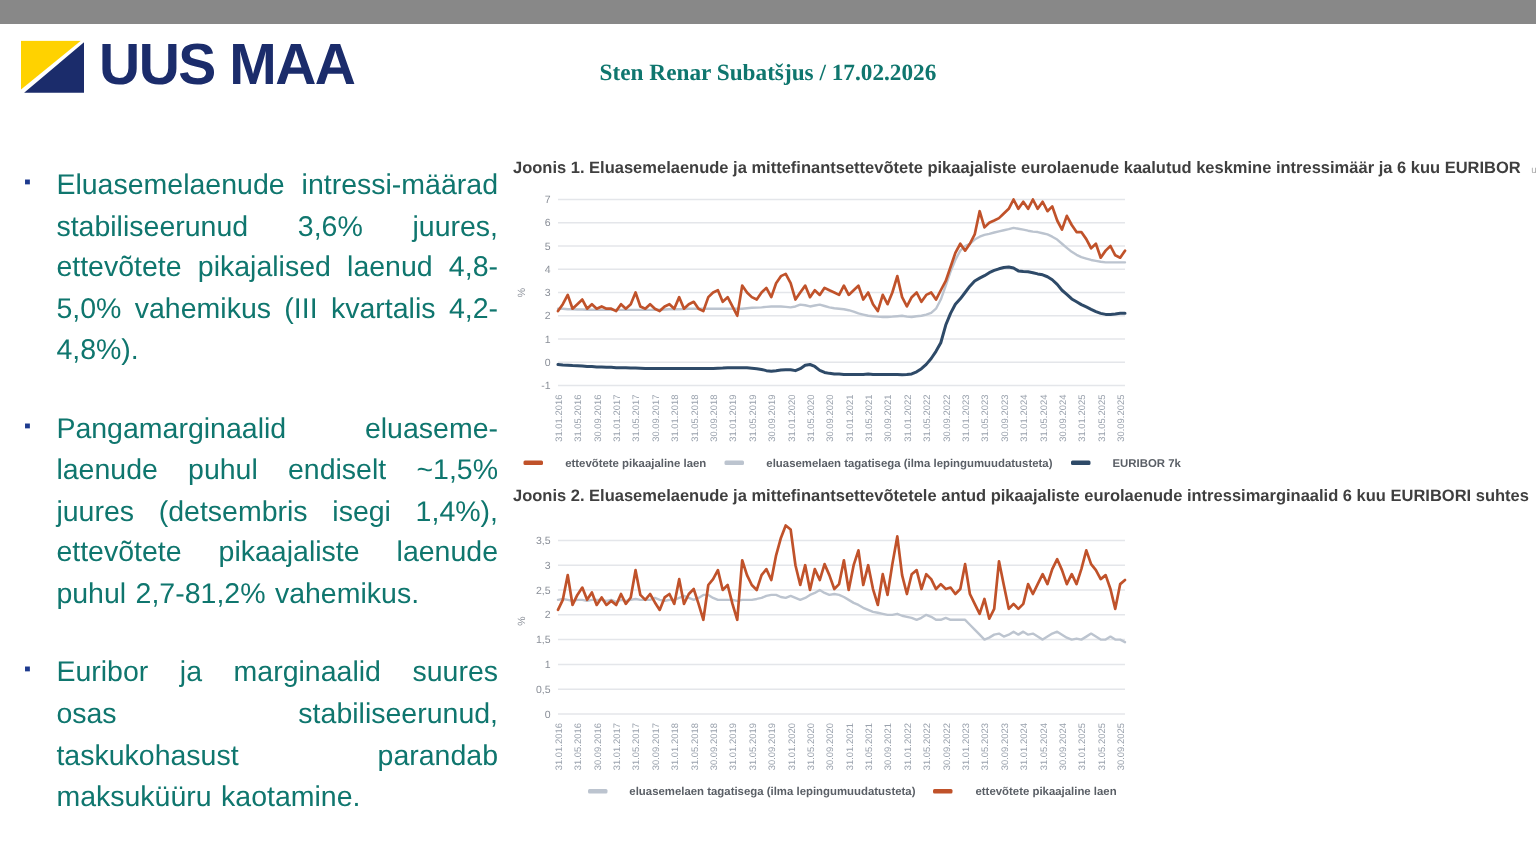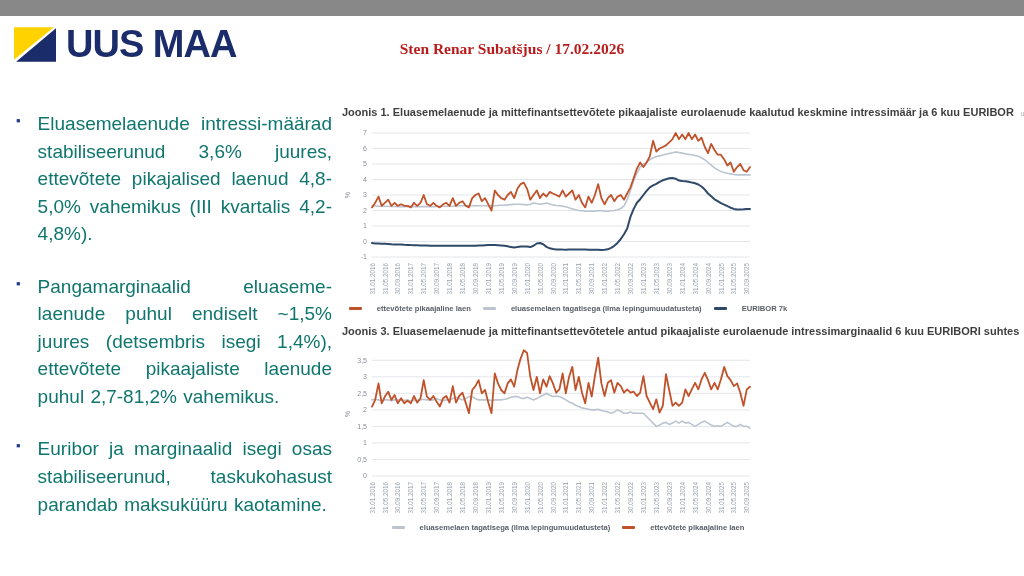--- a/index.html
+++ b/index.html
@@ -10,21 +10,21 @@
   
   .header{position:absolute;top:0;left:0;right:0;height:70px;}
   .logo{position:absolute;left:14px;top:9px;display:flex;align-items:center;gap:10px;}
   .logo-icon{width:42px;height:35px;display:block;}
   .logo-text{
     font-size:38px;font-weight:900;color:#1b2c6b;letter-spacing:-1px;
     font-family:"Liberation Sans",sans-serif;line-height:1;transform:scaleY(1.02);
   }
   .author{
     position:absolute;top:24px;left:0;right:0;text-align:center;
-    font-family:"Liberation Serif",serif;font-weight:700;font-size:15.5px;color:#b91c1c;
+    font-family:"Liberation Serif",serif;font-weight:700;font-size:15.5px;color:#0f766e;
   }
   
   .bullets{position:absolute;left:16px;top:94px;width:316px;}
   .bullet{display:flex;gap:17px;margin-bottom:25px;}
   .bullet-marker{flex:0 0 auto;font-size:13px;color:#1d3a8e;padding-top:4px;line-height:1;}
   .bullet-text{
     flex:1;font-size:19px;line-height:1.45;color:#0f766e;text-align:justify;
     margin:0;word-spacing:1px;
   }
   
@@ -62,21 +62,21 @@
     <div class="bullet">
       <span class="bullet-marker">▪</span>
       <p class="bullet-text">Eluasemelaenude intressi-määrad stabiliseerunud 3,6% juures, ettevõtete pikajalised laenud 4,8-5,0% vahemikus (III kvartalis 4,2-4,8%).</p>
     </div>
     <div class="bullet">
       <span class="bullet-marker">▪</span>
       <p class="bullet-text">Pangamarginaalid eluaseme-laenude puhul endiselt ~1,5% juures (detsembris isegi 1,4%), ettevõtete pikaajaliste laenude puhul 2,7-81,2% vahemikus.</p>
     </div>
     <div class="bullet">
       <span class="bullet-marker">▪</span>
-      <p class="bullet-text">Euribor ja marginaalid isegi osas stabiliseerunud, taskukohasust parandab maksuküüru kaotamine.</p>
+      <p class="bullet-text">Euribor ja marginaalid suures osas stabiliseerunud, taskukohasust parandab maksuküüru kaotamine.</p>
     </div>
   </div>
 
   <div class="charts-col">
 
     <div class="chart-block">
       <div class="chart-title-row">
         <h2 class="chart-title">Joonis 1. Eluasemelaenude ja mittefinantsettevõtete pikaajaliste eurolaenude kaalutud keskmine intressimäär ja 6 kuu EURIBOR</h2>
         <span class="chart-updated">uuendatud 27.01.2026</span>
       </div>
@@ -145,21 +145,21 @@
           </span>
           <span class="legend-item">
             <span class="legend-swatch" style="background: rgb(46, 74, 104);"></span>
             <span class="legend-label">EURIBOR 7k</span>
           </span>
         </div>
     </div>
 
     <div class="chart-block">
       <div class="chart-title-row">
-        <h2 class="chart-title">Joonis 3. Eluasemelaenude ja mittefinantsettevõtetele antud pikaajaliste eurolaenude intressimarginaalid 6 kuu EURIBORI suhtes</h2>
+        <h2 class="chart-title">Joonis 2. Eluasemelaenude ja mittefinantsettevõtetele antud pikaajaliste eurolaenude intressimarginaalid 6 kuu EURIBORI suhtes</h2>
 
       </div>
       <svg class="chart-svg" viewBox="0 0 680 178" width="680" height="178">
           <line x1="30" y1="17.266666666666666" x2="408" y2="17.266666666666666" stroke="#e4e6ea" stroke-width="1"></line>
           <text x="25" y="19.666666666666664" text-anchor="end" font-size="7" fill="#8a8f98" font-family="Liberation Sans, sans-serif">3,5</text>
           <line x1="30" y1="33.8" x2="408" y2="33.8" stroke="#e4e6ea" stroke-width="1"></line>
           <text x="25" y="36.199999999999996" text-anchor="end" font-size="7" fill="#8a8f98" font-family="Liberation Sans, sans-serif">3</text>
           <line x1="30" y1="50.33333333333334" x2="408" y2="50.33333333333334" stroke="#e4e6ea" stroke-width="1"></line>
           <text x="25" y="52.73333333333334" text-anchor="end" font-size="7" fill="#8a8f98" font-family="Liberation Sans, sans-serif">2,5</text>
           <line x1="30" y1="66.86666666666667" x2="408" y2="66.86666666666667" stroke="#e4e6ea" stroke-width="1"></line>

